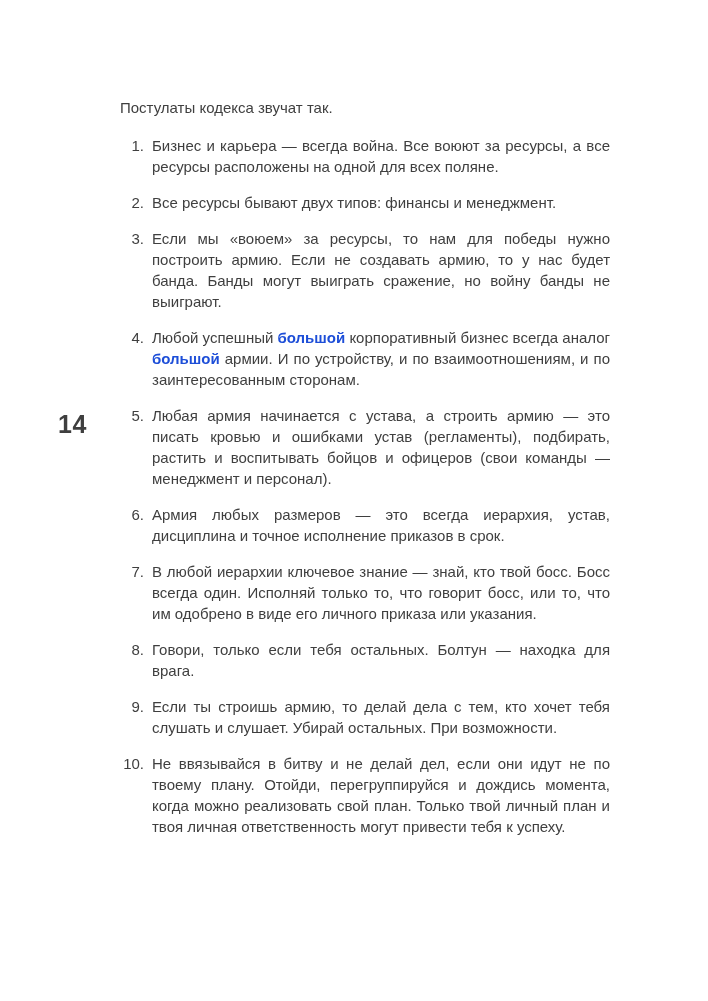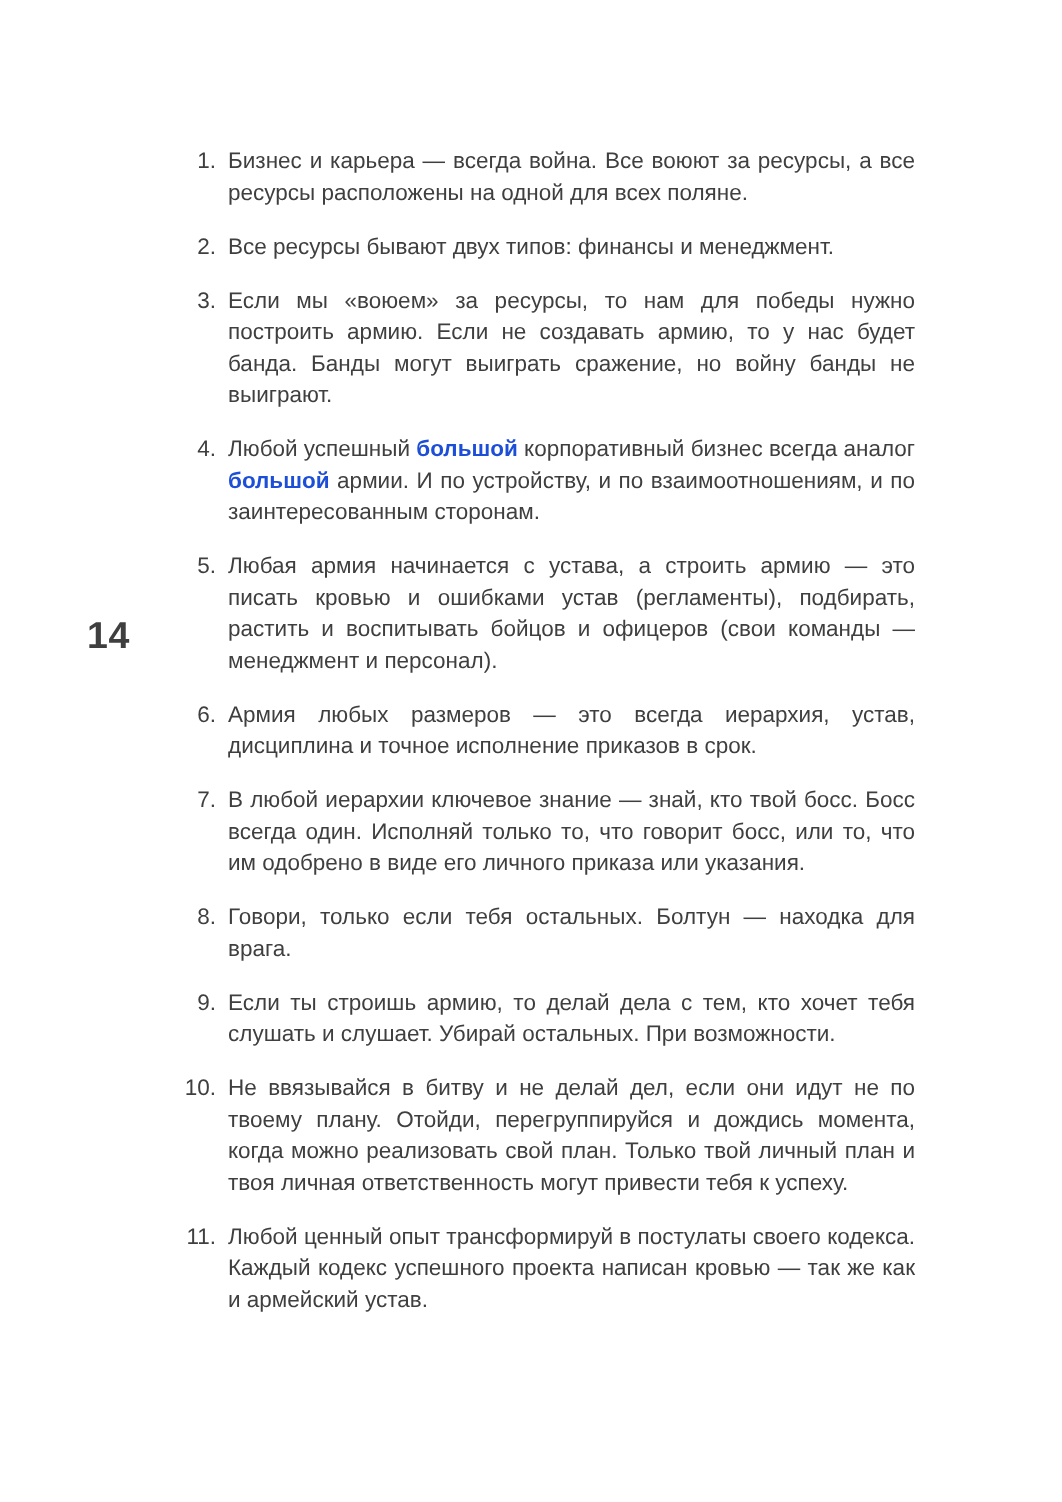--- a/index.html
+++ b/index.html
@@ -62,20 +62,21 @@
     font-weight: 700;
     color: #1d4ed8;
   }
 </style>
 </head>
 <body>
 
 <div class="book-page">
   <div class="page-number">14</div>
   <div class="content">
+    <p class="intro">Постулаты кодекса звучат так.</p>
     <ol class="postulates">
         <li>
           <span class="num">1.</span>
           <div class="item-text">Бизнес и карьера — всегда война. Все воюют за ресурсы, а все ресурсы расположены на одной для всех поляне.</div>
         </li>
         <li>
           <span class="num">2.</span>
           <div class="item-text">Все ресурсы бывают двух типов: финансы и менеджмент.</div>
         </li>
         <li>
@@ -103,19 +104,15 @@
           <div class="item-text">Говори, только если тебя остальных. Болтун — находка для врага.</div>
         </li>
         <li>
           <span class="num">9.</span>
           <div class="item-text">Если ты строишь армию, то делай дела с тем, кто хочет тебя слушать и слушает. Убирай остальных. При возможности.</div>
         </li>
         <li>
           <span class="num">10.</span>
           <div class="item-text">Не ввязывайся в битву и не делай дел, если они идут не по твоему плану. Отойди, перегруппируйся и дождись момента, когда можно реализовать свой план. Только твой личный план и твоя личная ответственность могут привести тебя к успеху.</div>
         </li>
-        <li>
-          <span class="num">11.</span>
-          <div class="item-text">Любой ценный опыт трансформируй в постулаты своего кодекса. Каждый кодекс успешного проекта написан кровью — так же как и армейский устав.</div>
-        </li>
       </ol>
   </div>
 </div>
 
 </body></html>

